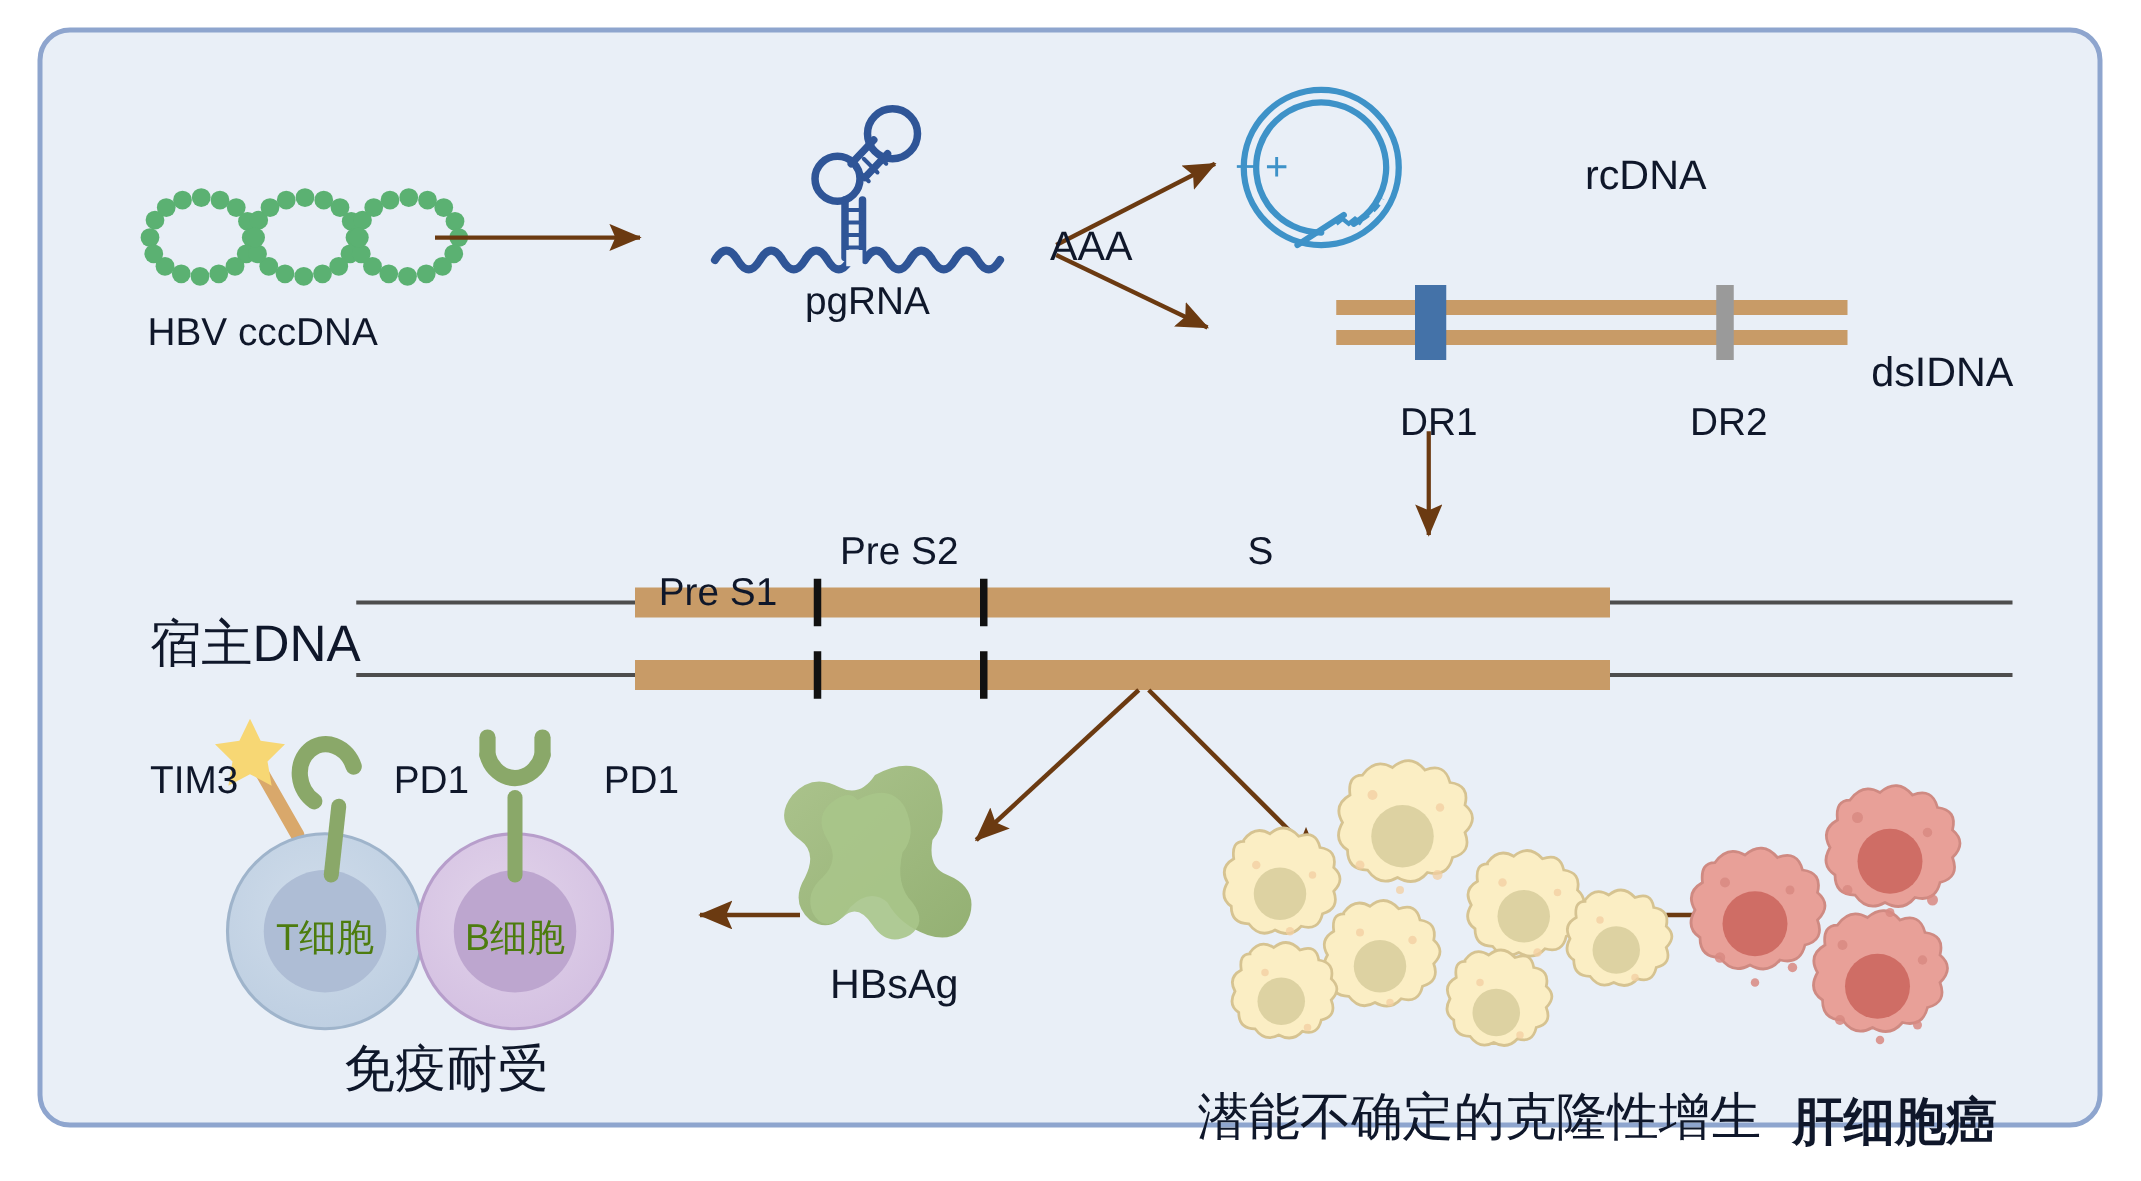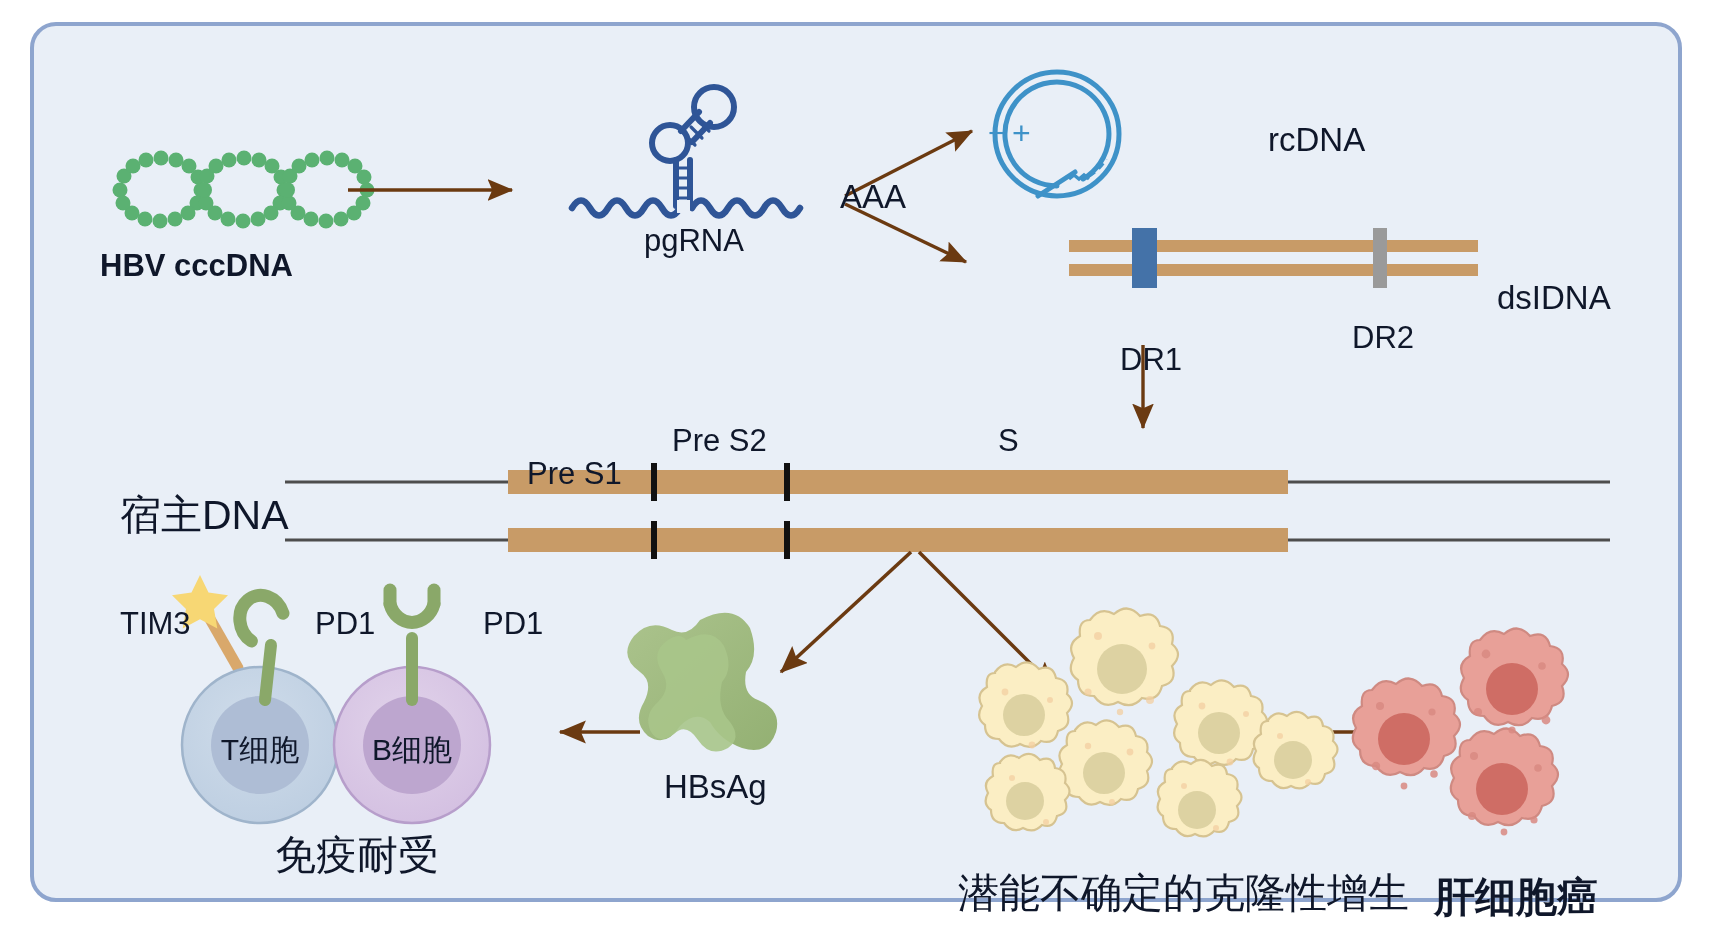--- a/index.html
+++ b/index.html
@@ -40,21 +40,21 @@
     color: #0f172a;
     white-space: nowrap;
     line-height: 1;
   }
   .lbl-en { font-size: 31px; }
   .lbl-cn { font-size: 41px; }
   .lbl-big { font-size: 33px; }
   .cell-text {
     position: absolute;
     font-size: 30px;
-    color: #0f172a;
+    color: #4d7c0f;
     white-space: nowrap;
     text-align: left;
   }
 </style>
 </head>
 <body>
 
 <div id="stage">
 
   <div id="panel"></div>
@@ -344,31 +344,31 @@
           <circle cx="1404" cy="786" r="3.4"></circle>
         <circle cx="1474" cy="756" r="4"></circle>
           <circle cx="1538" cy="768" r="3.8"></circle>
         <circle cx="1472" cy="816" r="4"></circle>
           <circle cx="1534" cy="820" r="3.6"></circle>
         <circle cx="1504" cy="832" r="3.4"></circle>
       </g>
     </g>
   </svg>
 
-  <div class="lbl lbl-en" style="left:100px; top:250px;font-weight:bold;">HBV cccDNA</div>
+  <div class="lbl lbl-en" style="left:118px; top:250px;">HBV cccDNA</div>
 
   <div class="lbl lbl-en" style="left:644px; top:225px;">pgRNA</div>
 
   <div class="lbl lbl-big" style="left:840px; top:180px;">AAA</div>
 
   <div class="lbl lbl-big" style="left:1268px; top:123px;">rcDNA</div>
 
   <div class="lbl lbl-big" style="left:1497px; top:245px;margin-top:36px;">dsIDNA</div>
 
-  <div class="lbl lbl-en" style="left:1120px; top:322px;margin-top:22px;">DR1</div>
+  <div class="lbl lbl-en" style="left:1120px; top:322px;">DR1</div>
 
   <div class="lbl lbl-en" style="left:1352px; top:322px;">DR2</div>
 
   <div class="lbl lbl-cn" style="left:120px; top:495px;">宿主DNA</div>
 
   <div class="lbl lbl-en" style="left:527px; top:425px;margin-top:33px;">Pre S1</div>
 
   <div class="lbl lbl-en" style="left:672px; top:425px;">Pre S2</div>
 
   <div class="lbl lbl-en" style="left:998px; top:425px;">S</div>

